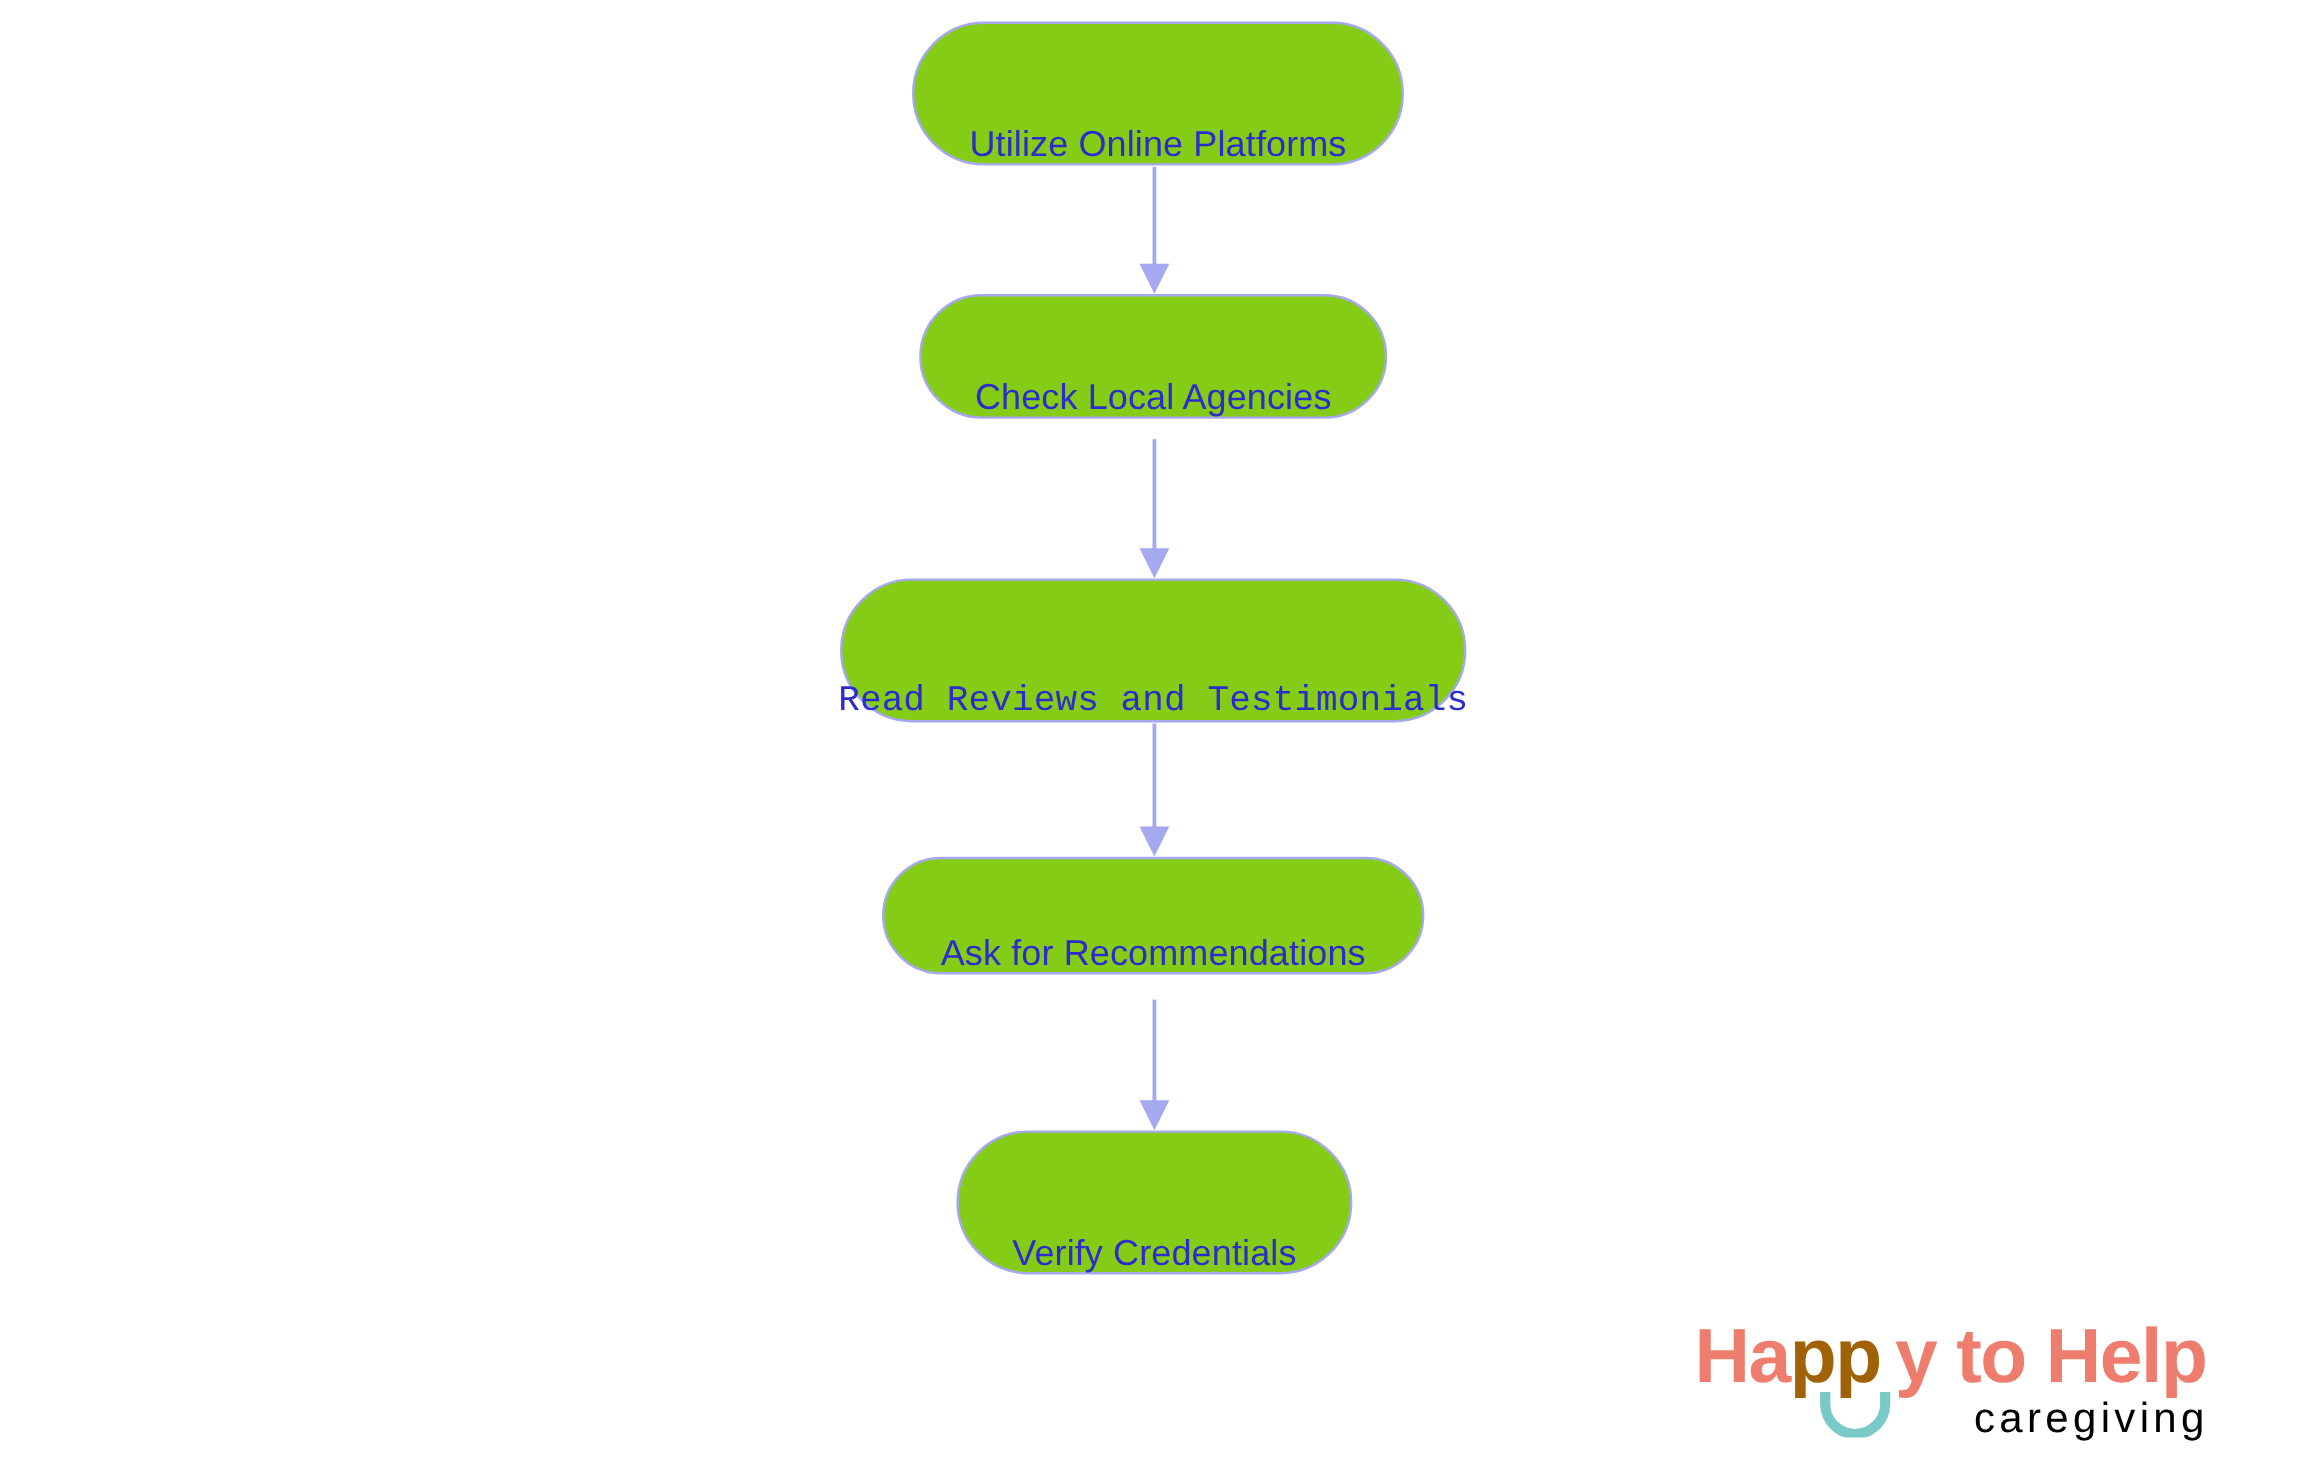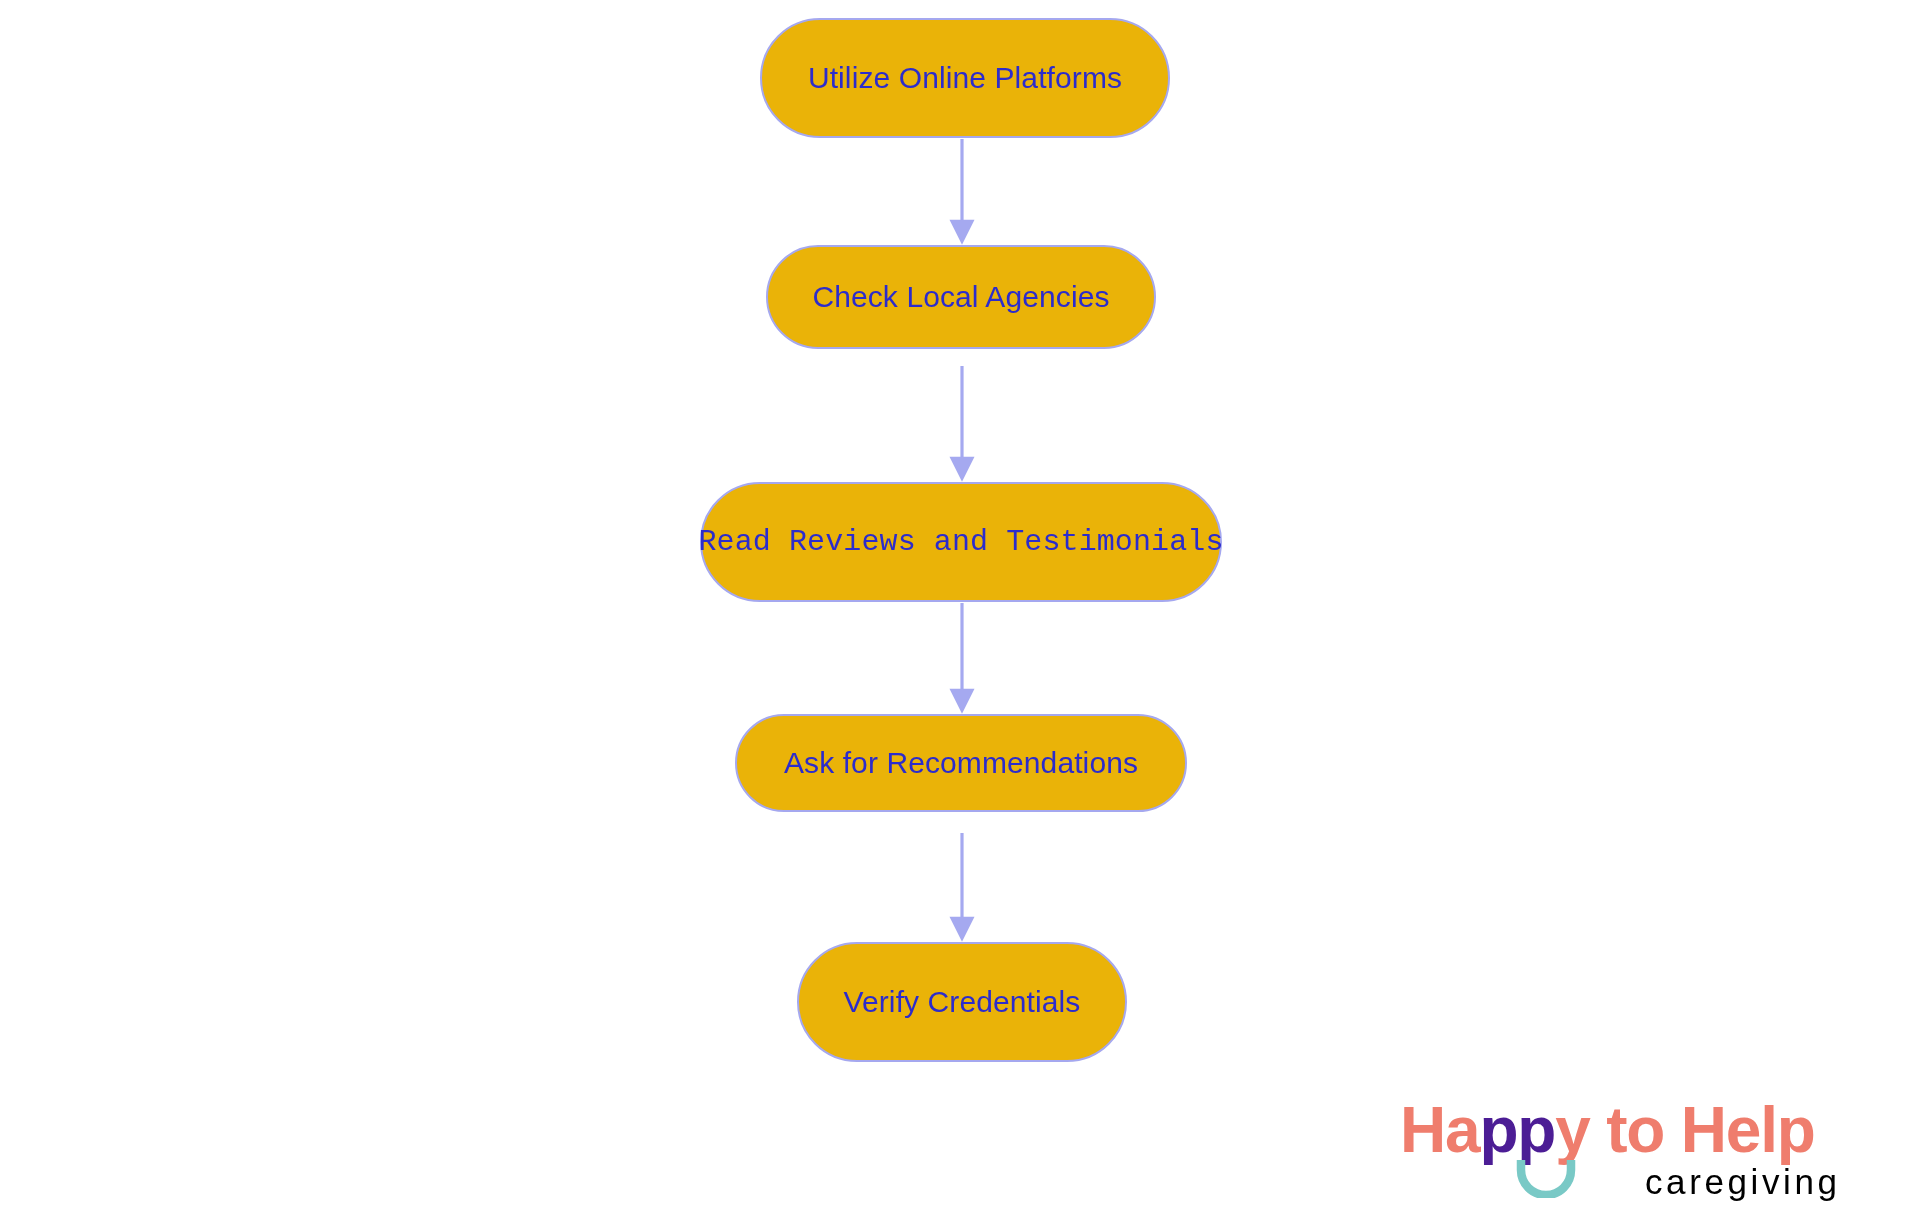--- a/index.html
+++ b/index.html
@@ -22,23 +22,23 @@
     inset: 0;
     width: 1920px;
     height: 1215px;
   }
 
   
   .node {
     position: absolute;
     box-sizing: border-box;
     display: flex;
-    align-items: center;
+    align-items: flex-end;
     justify-content: center;
-    background: #eab308;
+    background: #84cc16;
     border: 2px solid #a5a8ef;
     border-radius: 9999px;
     color: #2c2ccc;
     font-size: 30px;
     font-weight: 400;
     letter-spacing: 0.1px;
     white-space: nowrap;
     line-height: 1;
     padding: 0 26px;
   }
@@ -75,22 +75,22 @@
   .logo-wordmark {
     position: absolute;
     left: 0;
     top: 0;
     font-size: 64px;
     font-weight: 700;
     letter-spacing: -1.2px;
     line-height: 1;
     white-space: nowrap;
   }
-  .logo-coral { color: #ef7d6d; }
-  .logo-teal  { color: #4c1d95; }
+  .logo-coral { color: #ef7d6d; margin-left: 12px; }
+  .logo-teal  { color: #a16207; }
   .logo-sub {
     position: absolute;
     left: 245px;
     top: 66px;
     font-size: 35px;
     font-weight: 400;
     letter-spacing: 3.6px;
     color: #000000;
     line-height: 1;
     white-space: nowrap;

